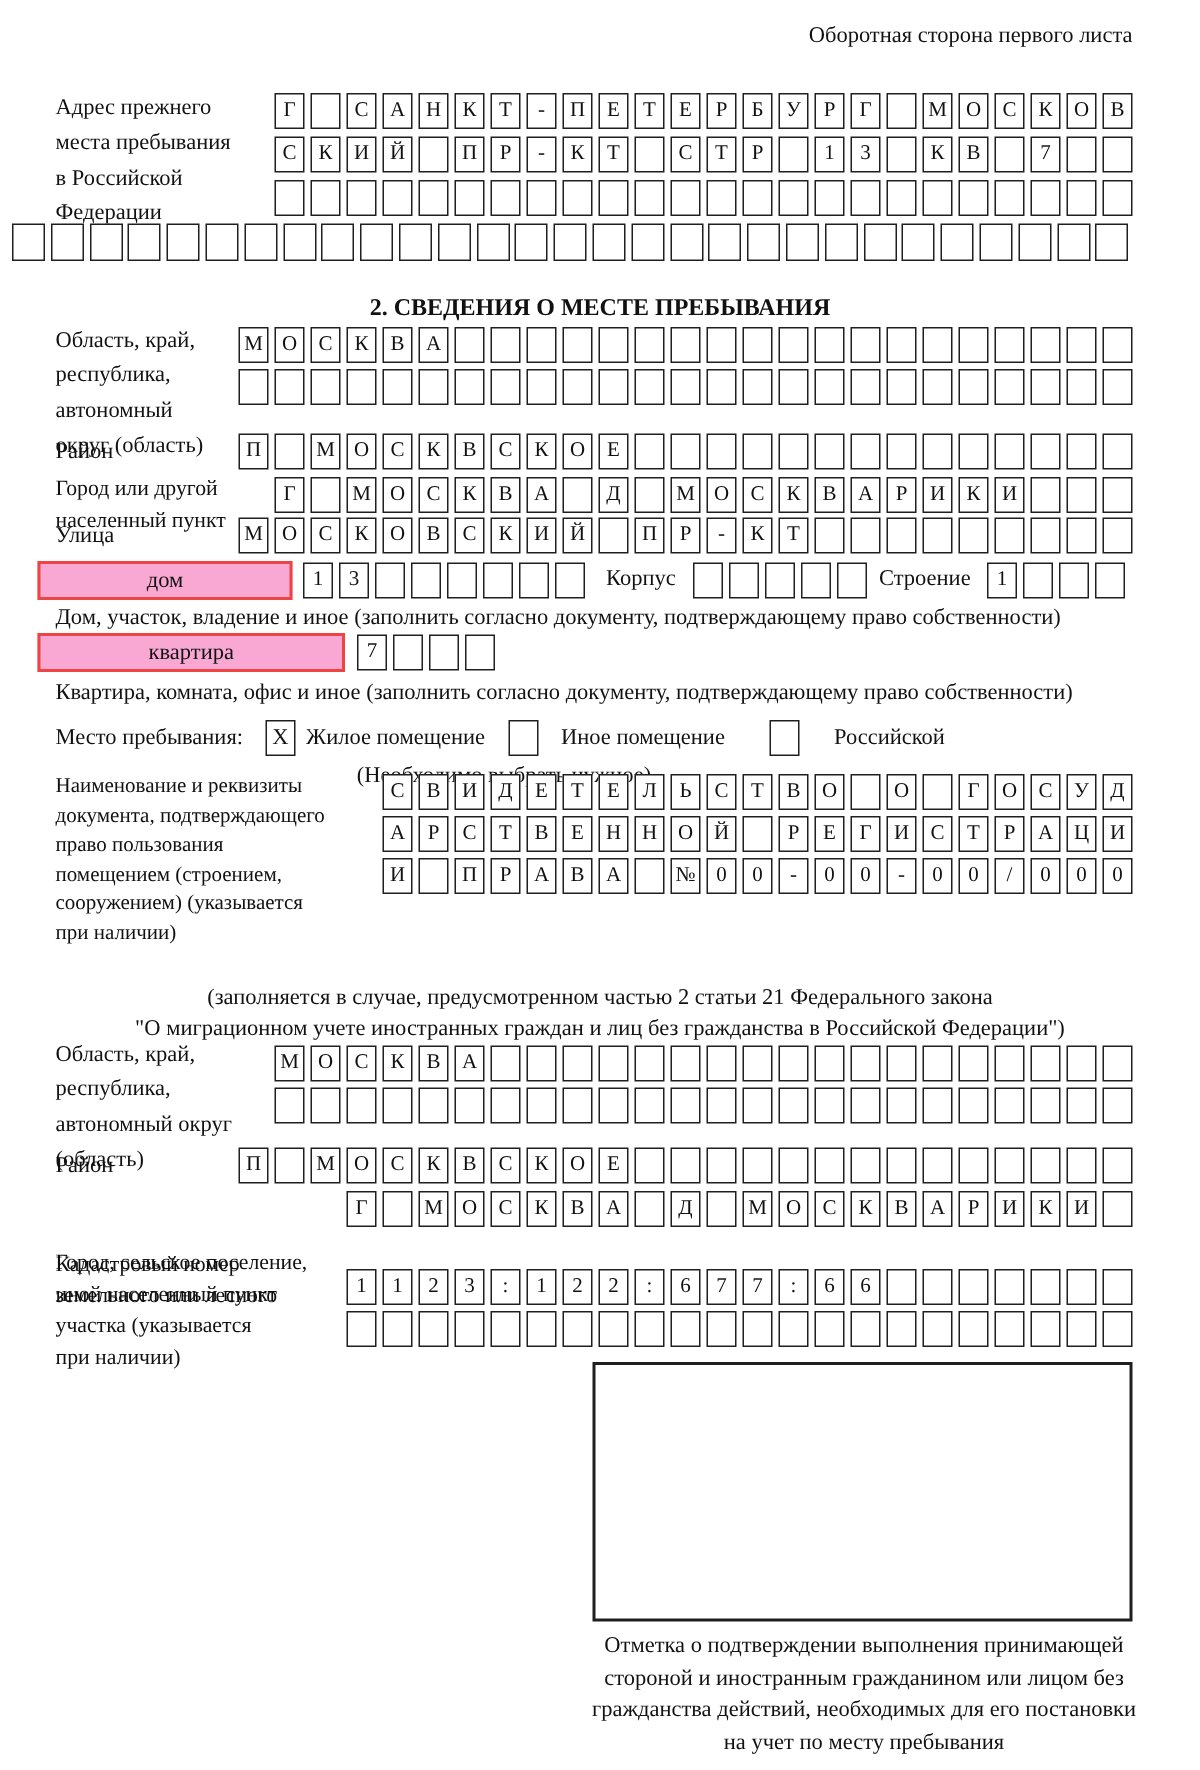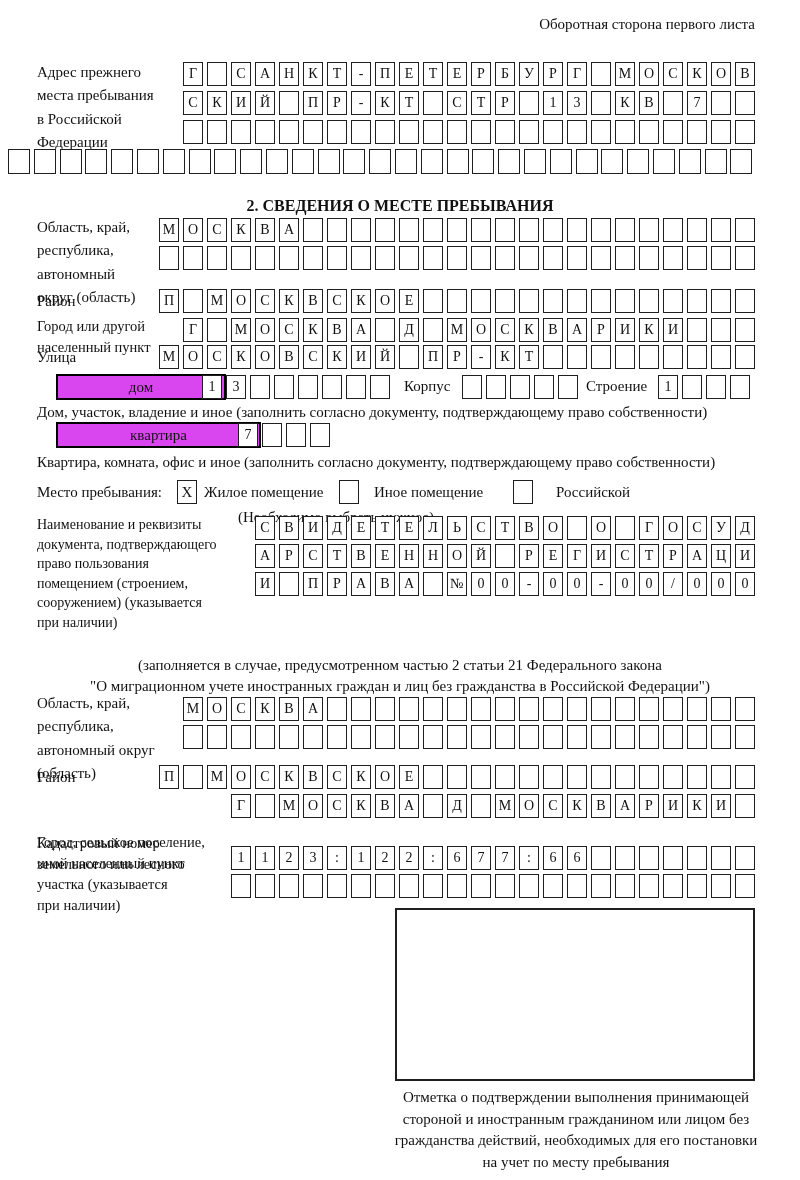--- a/index.html
+++ b/index.html
@@ -15,22 +15,22 @@
   .title{font-size:16px;font-weight:bold;}
   .cellrow{display:flex;gap:4px;}
   .cellrow.gap38{gap:3.8px;}
   .cell{
     width:20px;height:24px;box-sizing:border-box;border:1.8px solid #1f1f1f;
     display:flex;align-items:center;justify-content:center;
     font-size:14px;background:#fff;flex:0 0 auto;
   }
   .cell.wide{width:22px;height:25px;}
   .fieldbox{
-    box-sizing:border-box;border:2px solid #000000;background:#d946ef;
-    display:flex;align-items:center;justify-content:center;font-size:15px;margin-left:31px;
+    box-sizing:border-box;border:2px solid #ef4444;background:#f9a8d4;
+    display:flex;align-items:center;justify-content:center;font-size:15px;
   }
   .chk{
     width:20px;height:24px;box-sizing:border-box;border:1.8px solid #1f1f1f;
     display:flex;align-items:center;justify-content:center;font-size:15px;background:#fff;
   }
   .stampbox{box-sizing:border-box;border:2px solid #1f1f1f;background:#fff;}
   .ctr{text-align:center;}
   .rgt{text-align:right;}
 </style>
 </head>

